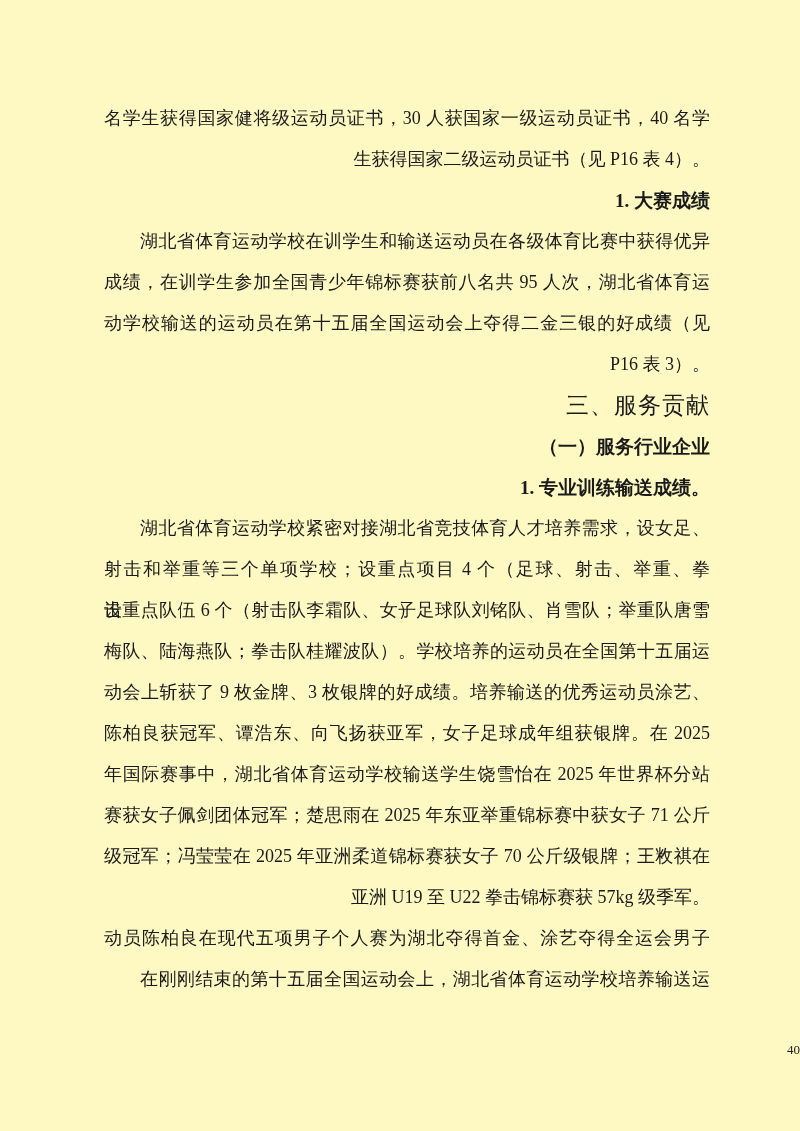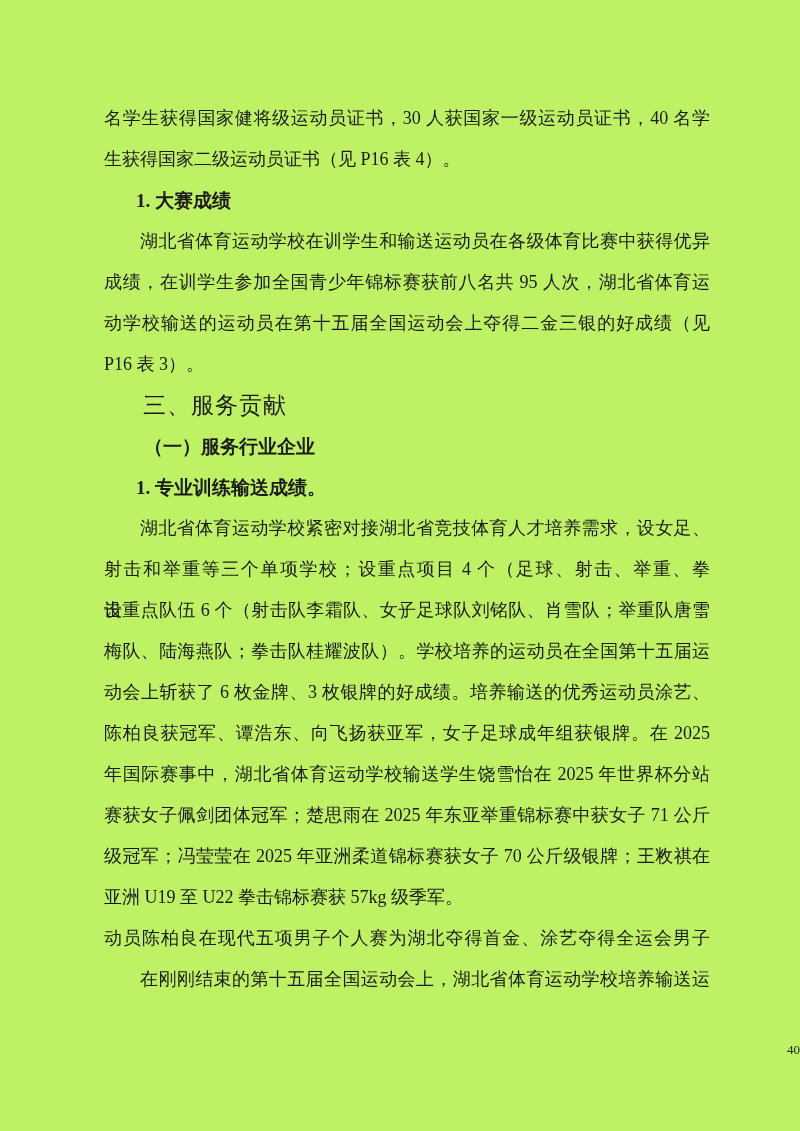--- a/index.html
+++ b/index.html
@@ -4,38 +4,38 @@
 <style>
   html, body {
     margin: 0;
     padding: 0;
     background: #ffffff;
   }
   .page {
     position: relative;
     width: 800px;
     height: 1131px;
-    background: #bef264;
+    background: #fef9c3;
     color: #1a1a1a;
     font-family: "Liberation Serif", "DejaVu Serif", serif;
     overflow: hidden;
   }
   .content {
     position: absolute;
     top: 98px;
     left: 104px;
     width: 606px;
   }
   .ln {
     height: 41px;
     line-height: 41px;
     font-size: 18px;
     white-space: nowrap;
     overflow: visible;
-    text-align: left;
+    text-align: right;
   }
   
   .j {
     white-space: normal;
     text-align: justify;
     text-align-last: justify;
   }
   .ind { text-indent: 36px; }
   .h1 {
     font-family: "Liberation Sans", "DejaVu Sans", sans-serif;
@@ -77,21 +77,21 @@
       <div class="ln j">成绩，在训学生参加全国青少年锦标赛获前八名共 95 人次，湖北省体育运</div>
       <div class="ln j">动学校输送的运动员在第十五届全国运动会上夺得二金三银的好成绩（见</div>
       <div class="ln">P16 表 3）。</div>
       <div class="ln h1">三、服务贡献</div>
       <div class="ln h2">（一）服务行业企业</div>
       <div class="ln h3">1. 专业训练输送成绩。</div>
       <div class="ln j ind">湖北省体育运动学校紧密对接湖北省竞技体育人才培养需求，设女足、</div>
       <div class="ln j">射击和举重等三个单项学校；设重点项目 4 个（足球、射击、举重、拳击）；</div>
       <div class="ln j">设重点队伍 6 个（射击队李霜队、女子足球队刘铭队、肖雪队；举重队唐雪</div>
       <div class="ln j">梅队、陆海燕队；拳击队桂耀波队）。学校培养的运动员在全国第十五届运</div>
-      <div class="ln j">动会上斩获了 6 枚金牌、3 枚银牌的好成绩。培养输送的优秀运动员涂艺、</div>
+      <div class="ln j">动会上斩获了 9 枚金牌、3 枚银牌的好成绩。培养输送的优秀运动员涂艺、</div>
       <div class="ln j">陈柏良获冠军、谭浩东、向飞扬获亚军，女子足球成年组获银牌。在 2025</div>
       <div class="ln j">年国际赛事中，湖北省体育运动学校输送学生饶雪怡在 2025 年世界杯分站</div>
       <div class="ln j">赛获女子佩剑团体冠军；楚思雨在 2025 年东亚举重锦标赛中获女子 71 公斤</div>
       <div class="ln j">级冠军；冯莹莹在 2025 年亚洲柔道锦标赛获女子 70 公斤级银牌；王敉祺在</div>
       <div class="ln">亚洲 U19 至 U22 拳击锦标赛获 57kg 级季军。</div>
       <div class="ln j">动员陈柏良在现代五项男子个人赛为湖北夺得首金、涂艺夺得全运会男子</div>
       <div class="ln j ind">在刚刚结束的第十五届全国运动会上，湖北省体育运动学校培养输送运</div>
     </div>
   <div class="footer">
     <span>40</span>

